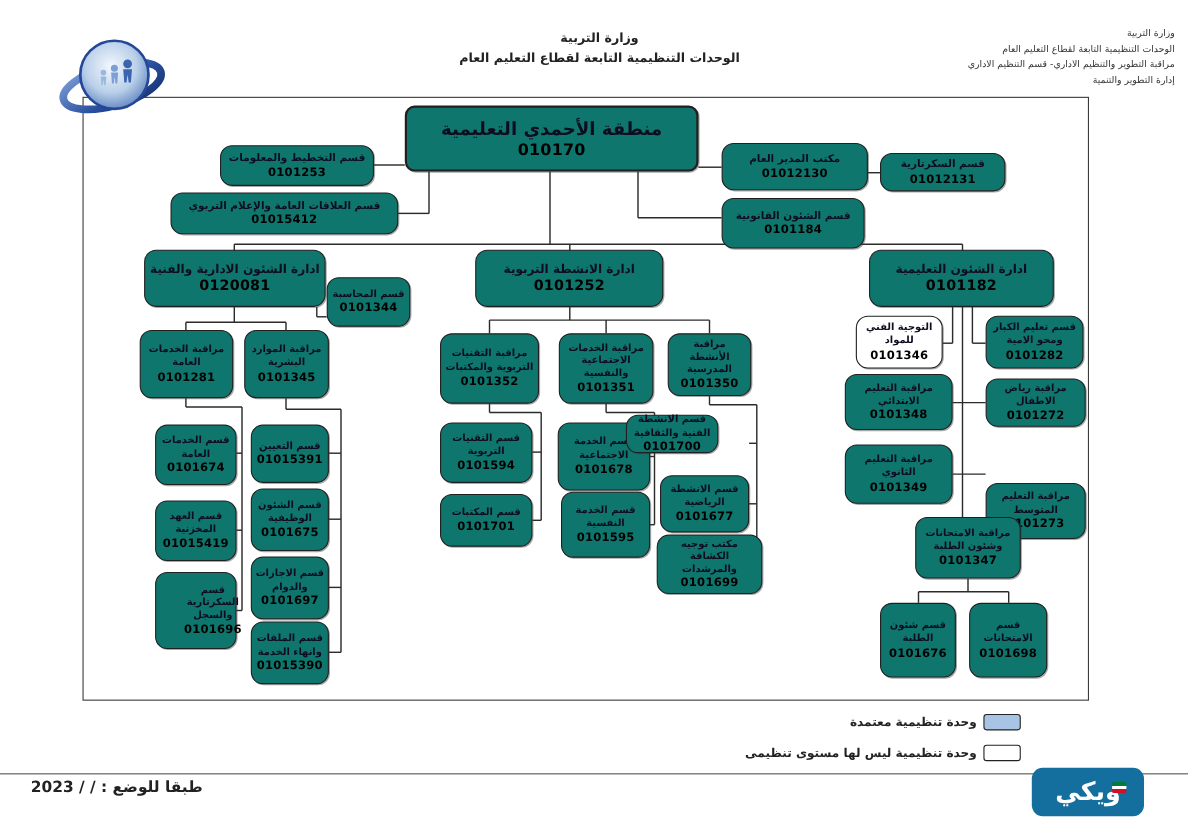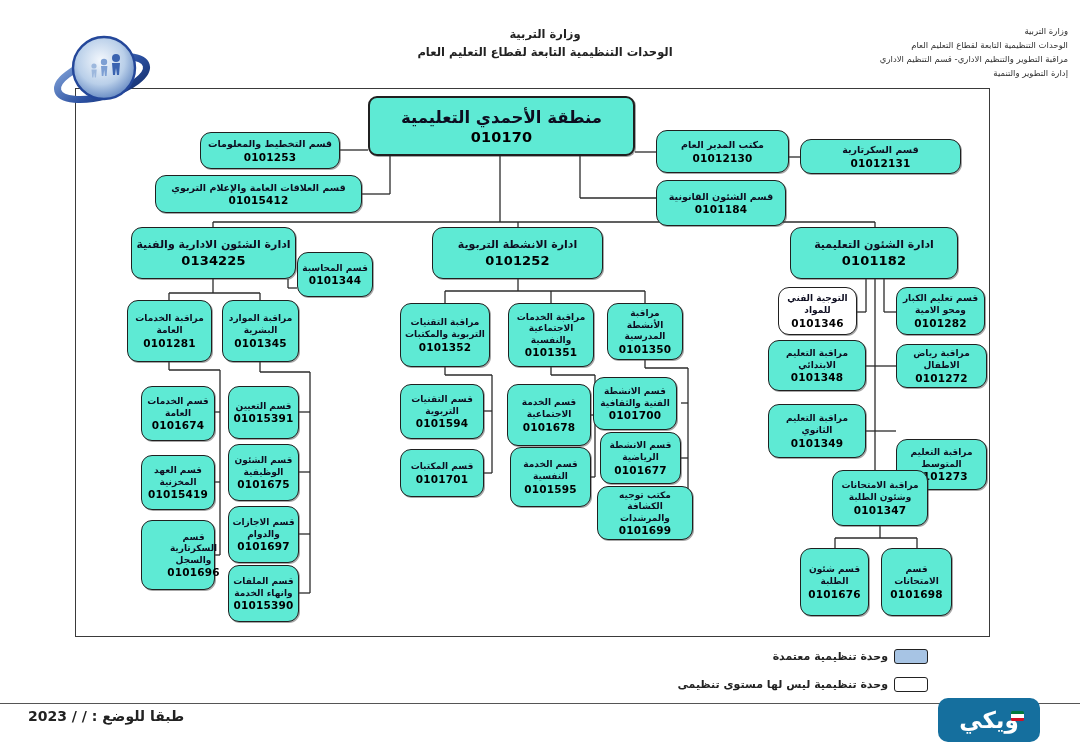--- a/index.html
+++ b/index.html
@@ -11,21 +11,21 @@
   .hdr-center{position:absolute;top:26px;left:380px;width:330px;text-align:center;
     font-size:11.5px;font-weight:bold;color:#222;line-height:1.55;direction:rtl;}
   .hdr-right{position:absolute;top:24px;right:12px;width:260px;text-align:right;
     font-size:8.5px;color:#333;line-height:1.65;direction:rtl;}
   
   .frame{position:absolute;left:75px;top:88px;width:915px;height:549px;
     border:1.3px solid #3a3a3a;box-sizing:border-box;}
   
   svg.wires{position:absolute;left:0;top:0;z-index:1;}
   
-  .node{position:absolute;z-index:2;background:#5eead4;border:1.5px solid #202020;
+  .node{position:absolute;z-index:2;background:#0f766e;border:1.5px solid #202020;
     border-radius:11px;display:flex;flex-direction:column;align-items:center;
     justify-content:center;text-align:center;box-sizing:border-box;direction:rtl;
     padding:1px 3px;box-shadow:1px 1px 0 rgba(60,60,60,.45);}
   .nlabel{font-weight:bold;font-size:9px;line-height:1.28;color:#0d0d20;}
   .ncode{font-weight:bold;font-size:10.5px;color:#000;letter-spacing:.2px;}
   .root{border-width:2.6px;border-radius:9px;}
   .root .nlabel{font-size:16.5px;}
   .root .ncode{font-size:14.5px;}
   .dept .nlabel{font-size:11px;}
   .dept .ncode{font-size:13px;}
@@ -170,32 +170,32 @@
   <div class="ncode">0101253</div>
 </div>
 <div class="node staff" style="left:155px;top:175px;width:207px;height:38px;">
   <div class="nlabel">قسم العلاقات العامة والإعلام التربوي</div>
   <div class="ncode">01015412</div>
 </div>
 <div class="node staff" style="left:656px;top:130px;width:133px;height:43px;">
   <div class="nlabel">مكتب المدير العام</div>
   <div class="ncode">01012130</div>
 </div>
-<div class="node staff" style="left:800px;top:139px;width:161px;height:35px;">
+<div class="node staff" style="left:800px;top:139px;width:114px;height:35px;">
   <div class="nlabel">قسم السكرتارية</div>
   <div class="ncode">01012131</div>
 </div>
 <div class="node staff" style="left:656px;top:180px;width:130px;height:46px;">
   <div class="nlabel">قسم الشئون القانونية</div>
   <div class="ncode">0101184</div>
 </div>
 
 <div class="node dept" style="left:131px;top:227px;width:165px;height:52px;">
   <div class="nlabel">ادارة الشئون الادارية والفنية</div>
-  <div class="ncode">0134225</div>
+  <div class="ncode">0120081</div>
 </div>
 <div class="node dept" style="left:432px;top:227px;width:171px;height:52px;">
   <div class="nlabel">ادارة الانشطة التربوية</div>
   <div class="ncode">0101252</div>
 </div>
 <div class="node dept" style="left:790px;top:227px;width:168px;height:52px;">
   <div class="nlabel">ادارة الشئون التعليمية</div>
   <div class="ncode">0101182</div>
 </div>
 
@@ -266,21 +266,21 @@
 </div>
 <div class="node" style="left:507px;top:384px;width:84px;height:62px;">
   <div class="nlabel">قسم الخدمة الاجتماعية</div>
   <div class="ncode">0101678</div>
 </div>
 <div class="node" style="left:510px;top:447px;width:81px;height:60px;">
   <div class="nlabel">قسم الخدمة النفسية</div>
   <div class="ncode">0101595</div>
 </div>
 
-<div class="node" style="left:593px;top:377px;width:84px;height:53px;">
+<div class="node" style="left:569px;top:377px;width:84px;height:35px;">
   <div class="nlabel">قسم الانشطة الفنية والثقافية</div>
   <div class="ncode">0101700</div>
 </div>
 <div class="node" style="left:600px;top:432px;width:81px;height:52px;">
   <div class="nlabel">قسم الانشطة الرياضية</div>
   <div class="ncode">0101677</div>
 </div>
 <div class="node" style="left:597px;top:486px;width:96px;height:54px;">
   <div class="nlabel">مكتب توجيه الكشافة والمرشدات</div>
   <div class="ncode">0101699</div>

